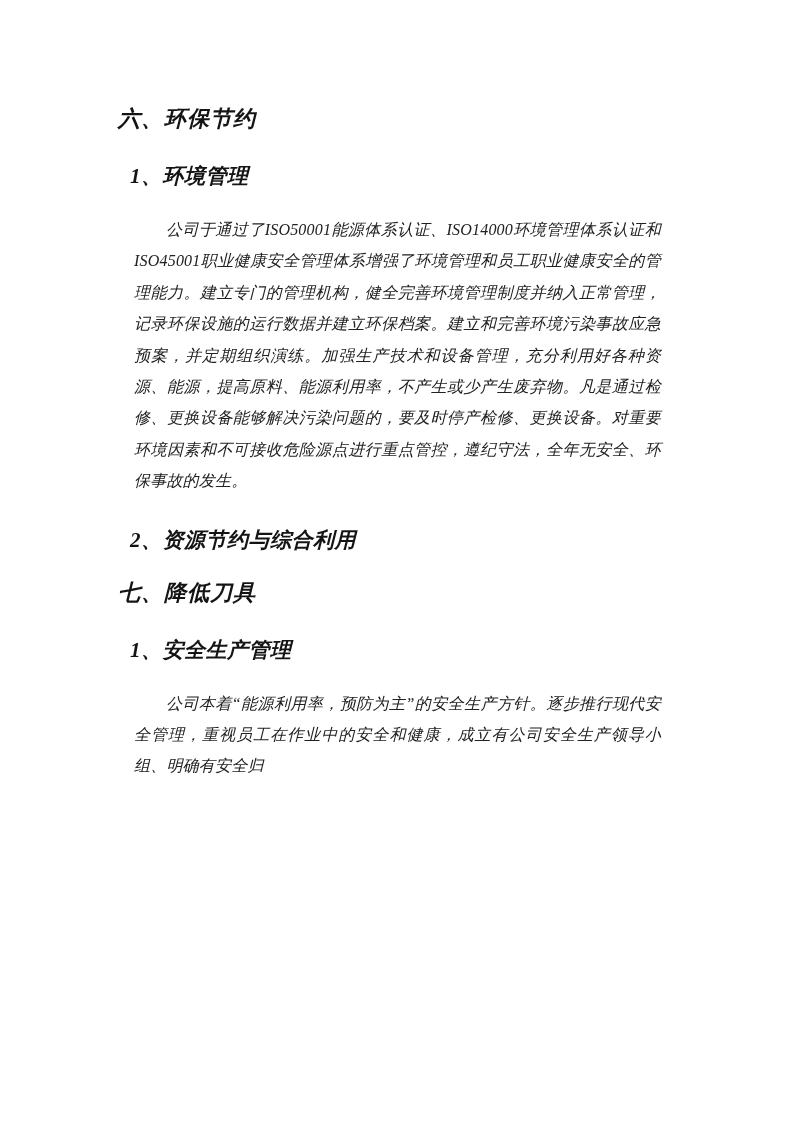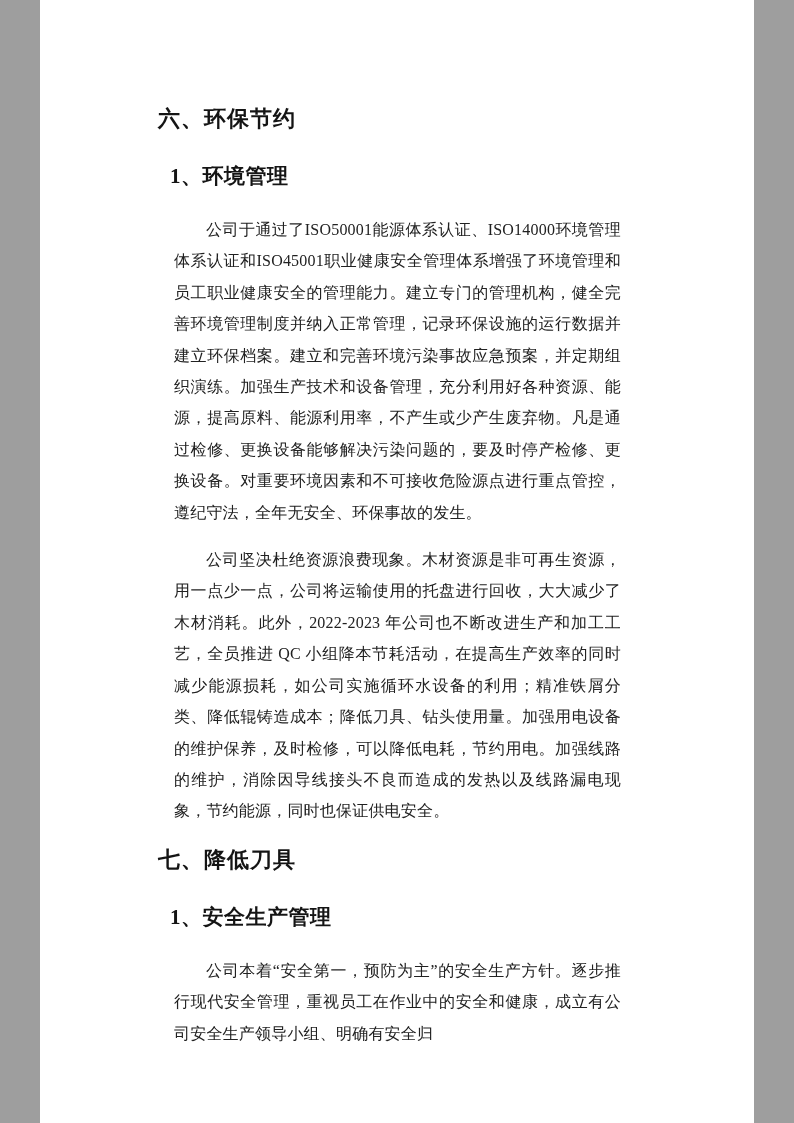--- a/index.html
+++ b/index.html
@@ -2,26 +2,27 @@
 <html><head>
 <meta charset="utf-8">
 <style>
   * { margin: 0; padding: 0; box-sizing: border-box; }
   html, body {
     background: #9e9e9e;
     font-family: "Liberation Serif", "DejaVu Serif", serif;
   }
   .page {
     position: relative;
-    width: 714px;
+    width: 794px;
     height: 1123px;
     margin: 0 auto;
     background: #ffffff;
     overflow: hidden;
     color: #1f1f1f;
+    font-style: italic;
   }
   .content {
     padding: 86px 117px 0 118px;
   }
   h1.doc-h1 {
     font-size: 22px;
     font-weight: bold;
     line-height: 29px;
     letter-spacing: 1px;
     margin: 18px 0 30px 0;
@@ -52,24 +53,24 @@
 
 <div class="page">
   <div class="content">
 
     <h1 class="doc-h1">六、环保节约</h1>
 
     <h2 class="doc-h2">1、环境管理</h2>
 
     <p class="doc-p">公司于通过了ISO50001能源体系认证、ISO14000环境管理体系认证和ISO45001职业健康安全管理体系增强了环境管理和员工职业健康安全的管理能力。建立专门的管理机构，健全完善环境管理制度并纳入正常管理，记录环保设施的运行数据并建立环保档案。建立和完善环境污染事故应急预案，并定期组织演练。加强生产技术和设备管理，充分利用好各种资源、能源，提高原料、能源利用率，不产生或少产生废弃物。凡是通过检修、更换设备能够解决污染问题的，要及时停产检修、更换设备。对重要环境因素和不可接收危险源点进行重点管控，遵纪守法，全年无安全、环保事故的发生。</p>
 
+    <h2 class="doc-h2">2、资源节约与综合利用</h2>
 
-    <p class="doc-p">公司坚决杜绝资源浪费现象。木材资源是非可再生资源，用一点少一点，公司将运输使用的托盘进行回收，大大减少了木材消耗。此外，2022-2023 年公司也不断改进生产和加工工艺，全员推进 QC 小组降本节耗活动，在提高生产效率的同时减少能源损耗，如公司实施循环水设备的利用；精准铁屑分类、降低辊铸造成本；降低刀具、钻头使用量。加强用电设备的维护保养，及时检修，可以降低电耗，节约用电。加强线路的维护，消除因导线接头不良而造成的发热以及线路漏电现象，节约能源，同时也保证供电安全。</p>
 
 
     <h1 class="doc-h1">七、降低刀具</h1>
 
     <h2 class="doc-h2">1、安全生产管理</h2>
 
-    <p class="doc-p">公司本着“安全第一，预防为主”的安全生产方针。逐步推行现代安全管理，重视员工在作业中的安全和健康，成立有公司安全生产领导小组、明确有安全归</p>
+    <p class="doc-p">公司本着“能源利用率，预防为主”的安全生产方针。逐步推行现代安全管理，重视员工在作业中的安全和健康，成立有公司安全生产领导小组、明确有安全归</p>
 
   </div>
 </div>
 
 </body></html>

